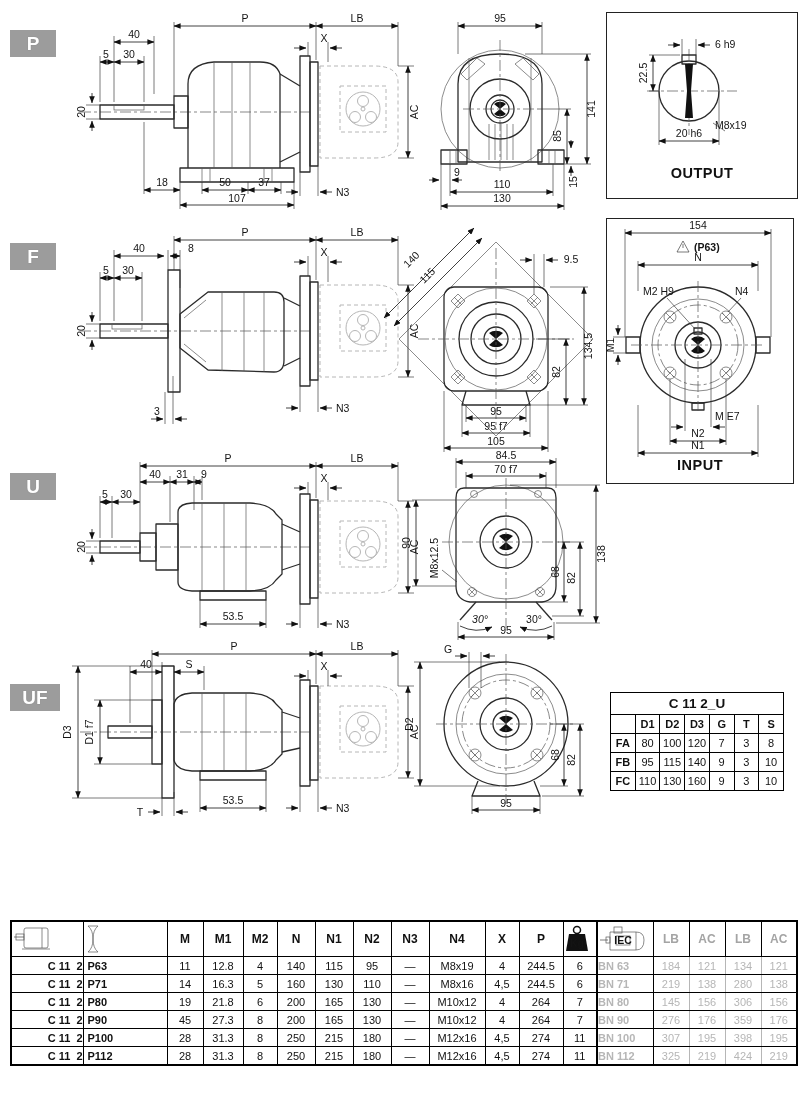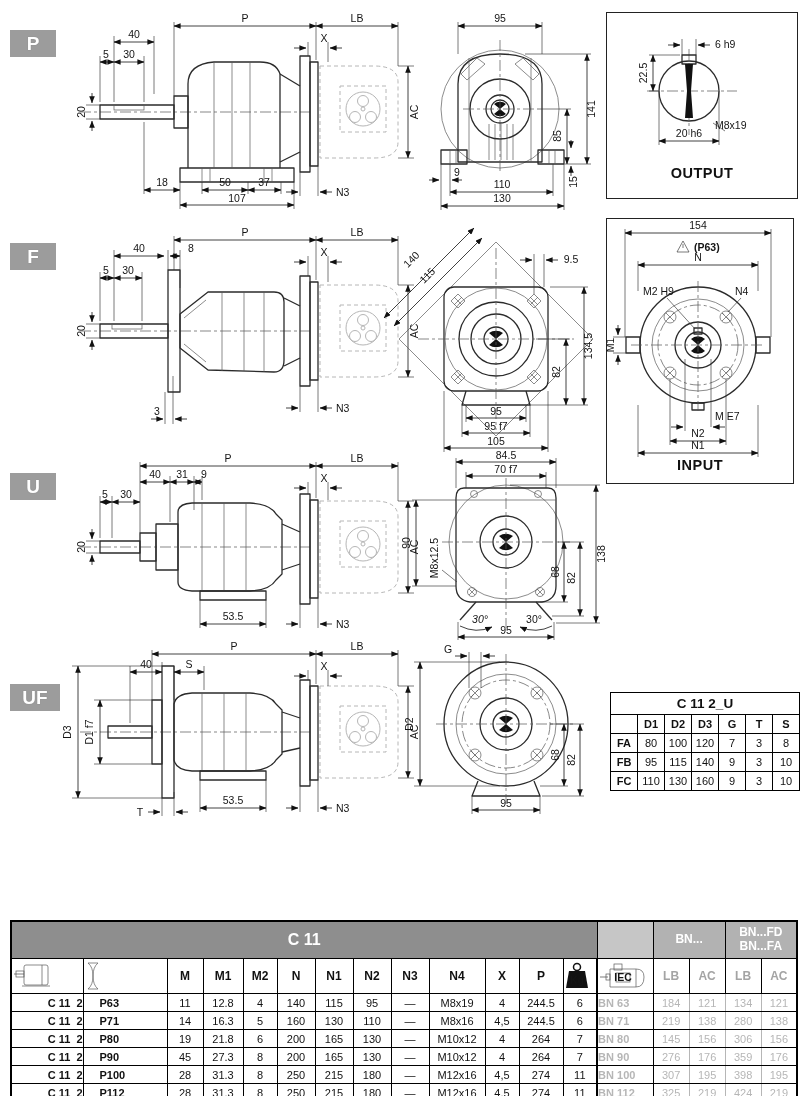--- a/index.html
+++ b/index.html
@@ -16,36 +16,36 @@
   svg .d{fill:none;stroke:#111;stroke-width:0.8;marker-start:url(#ar);marker-end:url(#ar);}
   svg .de{fill:none;stroke:#111;stroke-width:0.8;marker-end:url(#ar);}
   svg .cl{fill:none;stroke:#555;stroke-width:0.7;stroke-dasharray:11 3 3 3;}
   svg .g{fill:none;stroke:#b6b6b6;stroke-width:1;stroke-dasharray:4 3;}
   svg .gs{fill:none;stroke:#b6b6b6;stroke-width:1;}
   svg text{font-family:"Liberation Sans",sans-serif;font-size:10.5px;fill:#141414;}
   svg text.mid{text-anchor:middle;}
   .sidebox{position:absolute;border:1.6px solid #222;background:#fff;}
   .boxtitle{text-align:center;font-weight:bold;font-size:14.5px;letter-spacing:0.5px;}
   
-  .utab{border-collapse:collapse;width:190px;table-layout:fixed;}
+  .utab{border-collapse:collapse;width:174px;table-layout:fixed;}
   .utab td{border:1px solid #000;text-align:center;font-size:11px;height:18px;padding:0;}
   .utab .utitle{font-weight:bold;font-size:13.5px;height:21px;}
   .utab .uh{font-weight:bold;}
   .utab .ulbl{font-weight:bold;}
   
   .mtab{border-collapse:collapse;width:786px;table-layout:fixed;border:2px solid #000;}
   .mtab td{border:1px solid #000;text-align:center;font-size:11px;height:17px;
            padding:0;overflow:hidden;white-space:nowrap;}
   .mtab .gh{background:#8e8e8e;color:#fff;font-weight:bold;font-size:16px;height:36px;}
   .mtab .lh{background:#c6c6c6;height:36px;}
   .mtab .mh{background:#b2b2b2;color:#fff;font-weight:bold;font-size:12px;line-height:1.15;}
   .mtab .colh{font-weight:bold;font-size:12px;height:34px;}
   .mtab .grayh{color:#a4a4a4;font-weight:bold;font-size:12px;}
   .mtab .ctype{font-weight:bold;text-align:right;white-space:pre;}
-  .mtab .cmotor{font-weight:bold;text-align:left;padding-left:16px;}
+  .mtab .cmotor{font-weight:bold;text-align:left;padding-left:4px;}
   .mtab .bnl{color:#b6b6b6;font-weight:bold;text-align:left;
              border-left:2px solid #000;}
   .mtab .bnv{color:#b6b6b6;border-left-color:#b6b6b6;border-right-color:#b6b6b6;}
 </style>
 </head>
 <body>
 
 <div id="page">
 
   <svg width="0" height="0" style="position:absolute">
@@ -711,29 +711,20 @@
         <col style="width:34px">
         <col style="width:44px">
       <col style="width:34px">
         <col style="width:56px">
         <col style="width:36px">
         <col style="width:36px">
       <col style="width:36px">
         <col style="width:36px">
     </colgroup>
     <tbody>
-        <tr>
-      <td class="gh" colspan="13">C 11</td>
-      <td class="lh"></td>
-      <td class="mh" colspan="2">BN...</td>
-      <td class="mh" colspan="2">
-        <div>BN...FD</div>
-        <div>BN...FA</div>
-      </td>
-    </tr>
     <tr>
       <td class="colh">
         <svg width="46" height="28" viewBox="0 0 46 28">
               <line class="x" x1="2" y1="12" x2="12" y2="12"></line>
               <rect class="t" x="4" y="9" width="8" height="6"></rect>
               <rect class="t" x="12" y="3" width="24" height="20" rx="2"></rect>
               <line class="t" x1="10" y1="24" x2="38" y2="24"></line>
               <line class="t" x1="30" y1="3" x2="30" y2="23"></line>
             </svg>
       </td>

